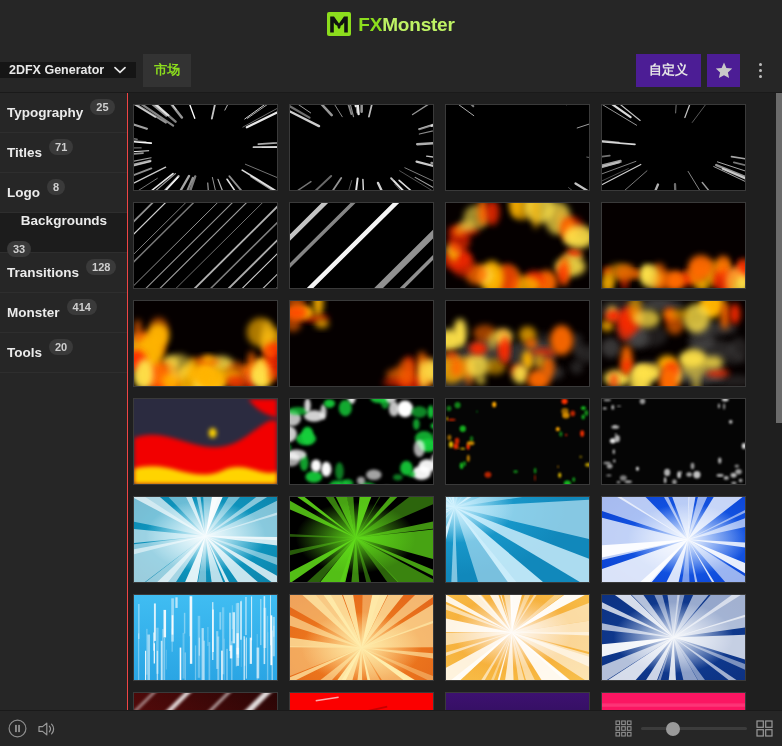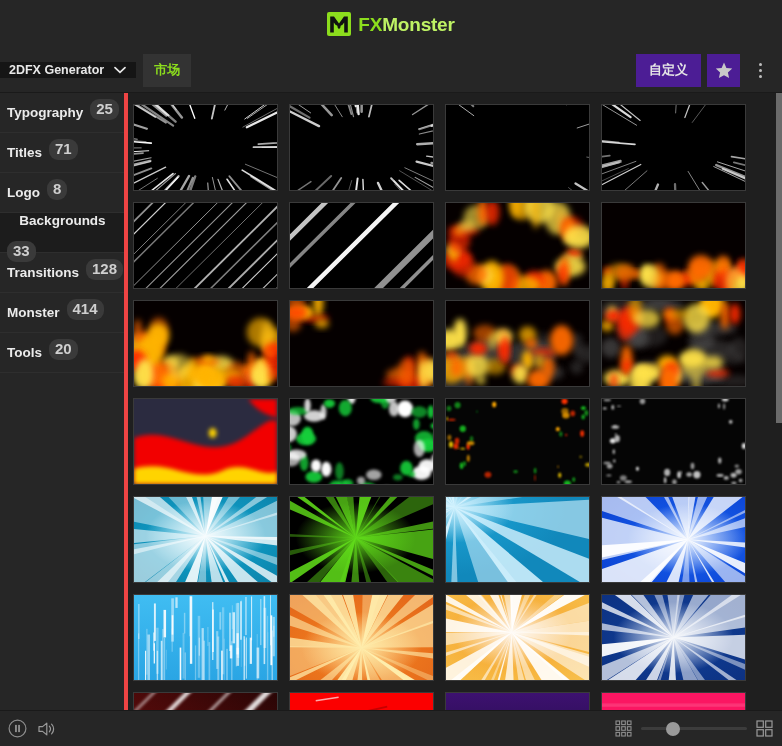--- a/index.html
+++ b/index.html
@@ -66,35 +66,35 @@
   .dots { display: flex; flex-direction: column; gap: 3px; align-items: center; }
   .dots i { width: 3px; height: 3px; border-radius: 50%; background: #bdbdbd; display: block; }
 
   
   .body { flex: 1 1 auto; display: flex; min-height: 0; position: relative; }
 
   
   .sidebar {
     width: 128px; flex: 0 0 128px;
     background: #262626;
-    border-right: 4px solid #ef4444;
+    border-right: 1px solid #ef4444;
     overflow: hidden;
   }
   .side-item {
     height: 40px;
     display: flex; align-items: center; gap: 7px;
     padding: 0 6px 0 7px;
     border-bottom: 1px solid #2e2e2e;
     cursor: pointer;
   }
   .side-item.sel { background: #1c1c1c; flex-direction: column; }
   .side-label { color: #ebebeb; font-size: 13.5px; font-weight: bold; white-space: nowrap; }
   .side-count {
     background: #3a3a3a; color: #cfcfcf;
-    font-size: 15px; font-weight: bold;
+    font-size: 11px; font-weight: bold;
     border-radius: 9px; padding: 2px 6px;
     align-self: flex-start; margin-top: 6px;
     line-height: 1.1;
   }
 
   
   .content {
     flex: 1 1 auto; position: relative;
     background: #1f1f1f;
     overflow: hidden;

